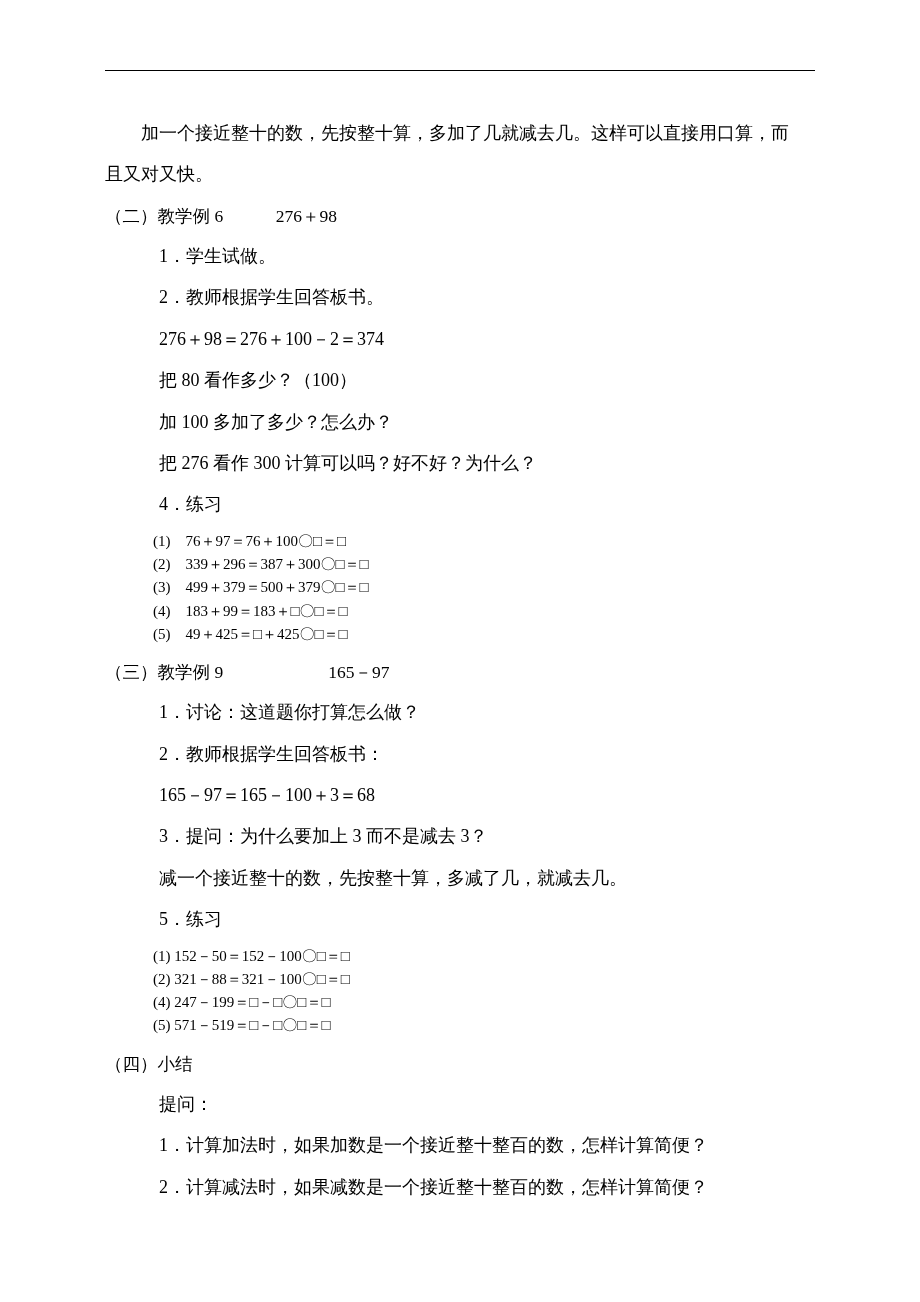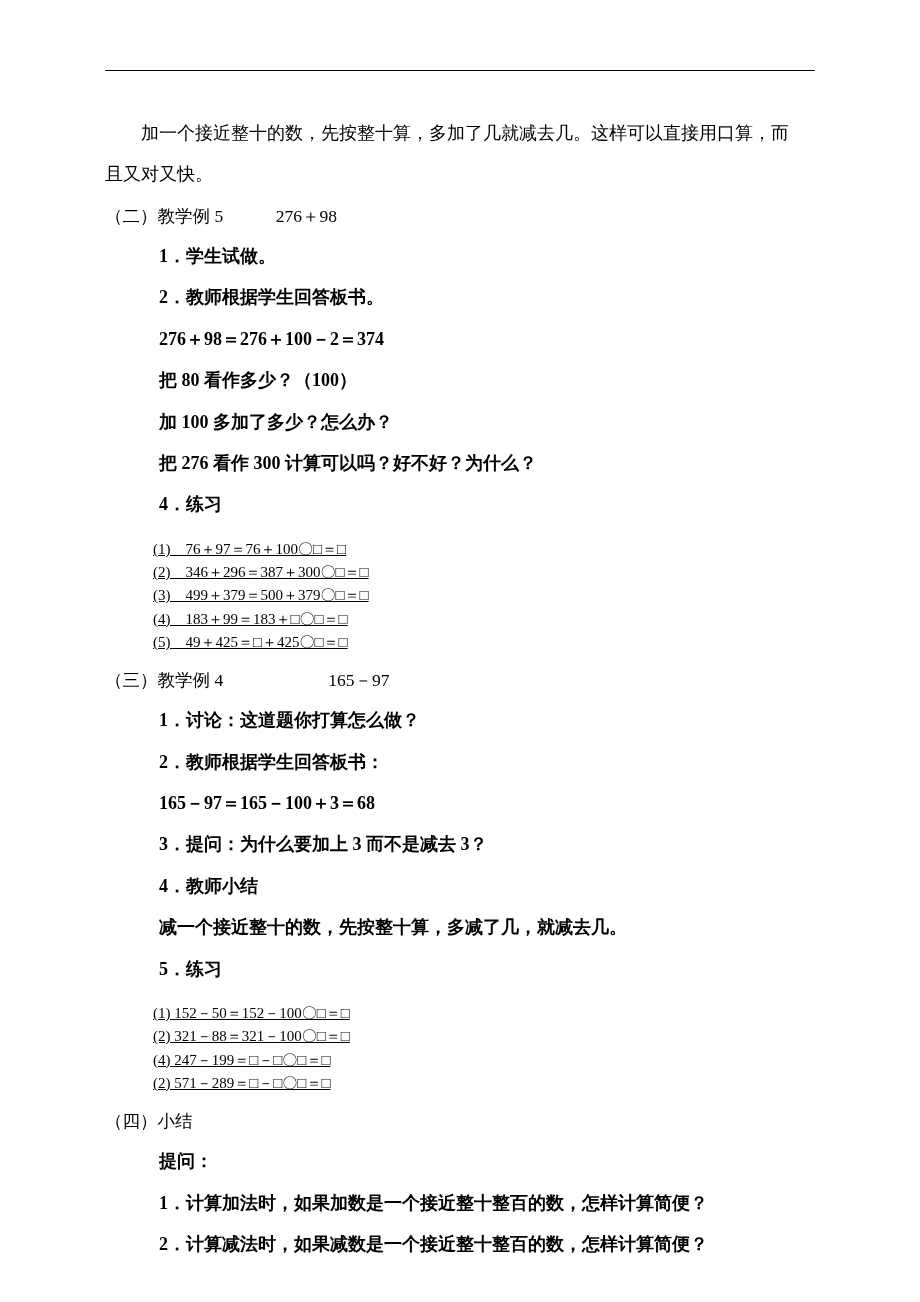--- a/index.html
+++ b/index.html
@@ -20,29 +20,28 @@
       margin-bottom: 42px;
     }
     .para {
       font-size: 18px;
       line-height: 2.3;
       text-align: justify;
     }
     .para.first-line-indent {
       text-indent: 2em;
     }
-    .indent-2 { text-indent: 3em; font-weight: bold; }
+    .indent-2 { text-indent: 3em; }
     .para.no-indent { text-indent: 0; }
     .small-list {
       font-size: 15px;
       line-height: 1.55;
       margin-left: 3.2em;
-      margin-top: 12px;
+      margin-top: 4px;
       margin-bottom: 6px;
-      text-decoration: underline;
     }
     .small-list .item {
       white-space: nowrap;
     }
     .section-title {
       font-size: 17.5px;
       line-height: 2.3;
       text-indent: 0;
     }
     .gap-title {
@@ -56,55 +55,54 @@
 </head>
 <body>
 
 <div class="page">
   <hr class="hr-top">
 
   <div class="para first-line-indent">加一个接近整十的数，先按整十算，多加了几就减去几。这样可以直接用口算，而</div>
   <div class="para no-indent">且又对又快。</div>
 
   <div class="section-title">
-    <span class="gap-title">（二）教学例 5</span><span class="gap-large"></span><span>276＋98</span>
+    <span class="gap-title">（二）教学例 6</span><span class="gap-large"></span><span>276＋98</span>
   </div>
 
   <div class="para indent-2">1．学生试做。</div>
   <div class="para indent-2">2．教师根据学生回答板书。</div>
   <div class="para indent-2">276＋98＝276＋100－2＝374</div>
   <div class="para indent-2">把 80 看作多少？（100）</div>
   <div class="para indent-2">加 100 多加了多少？怎么办？</div>
   <div class="para indent-2">把 276 看作 300 计算可以吗？好不好？为什么？</div>
   <div class="para indent-2">4．练习</div>
 
   <div class="small-list">
     <div class="item">(1)　76＋97＝76＋100〇□＝□</div>
-    <div class="item">(2)　346＋296＝387＋300〇□＝□</div>
+    <div class="item">(2)　339＋296＝387＋300〇□＝□</div>
     <div class="item">(3)　499＋379＝500＋379〇□＝□</div>
     <div class="item">(4)　183＋99＝183＋□〇□＝□</div>
     <div class="item">(5)　49＋425＝□＋425〇□＝□</div>
   </div>
 
   <div class="section-title">
-    <span class="gap-title">（三）教学例 4</span><span class="gap-large"></span><span class="gap-large"></span><span>165－97</span>
+    <span class="gap-title">（三）教学例 9</span><span class="gap-large"></span><span class="gap-large"></span><span>165－97</span>
   </div>
 
   <div class="para indent-2">1．讨论：这道题你打算怎么做？</div>
   <div class="para indent-2">2．教师根据学生回答板书：</div>
   <div class="para indent-2">165－97＝165－100＋3＝68</div>
   <div class="para indent-2">3．提问：为什么要加上 3 而不是减去 3？</div>
-  <div class="para indent-2">4．教师小结</div>
   <div class="para indent-2">减一个接近整十的数，先按整十算，多减了几，就减去几。</div>
   <div class="para indent-2">5．练习</div>
 
   <div class="small-list">
     <div class="item">(1) 152－50＝152－100〇□＝□</div>
     <div class="item">(2) 321－88＝321－100〇□＝□</div>
     <div class="item">(4) 247－199＝□－□〇□＝□</div>
-    <div class="item">(2) 571－289＝□－□〇□＝□</div>
+    <div class="item">(5) 571－519＝□－□〇□＝□</div>
   </div>
 
   <div class="section-title">（四）小结</div>
   <div class="para indent-2">提问：</div>
   <div class="para indent-2">1．计算加法时，如果加数是一个接近整十整百的数，怎样计算简便？</div>
   <div class="para indent-2">2．计算减法时，如果减数是一个接近整十整百的数，怎样计算简便？</div>
 </div>
 
 </body></html>

